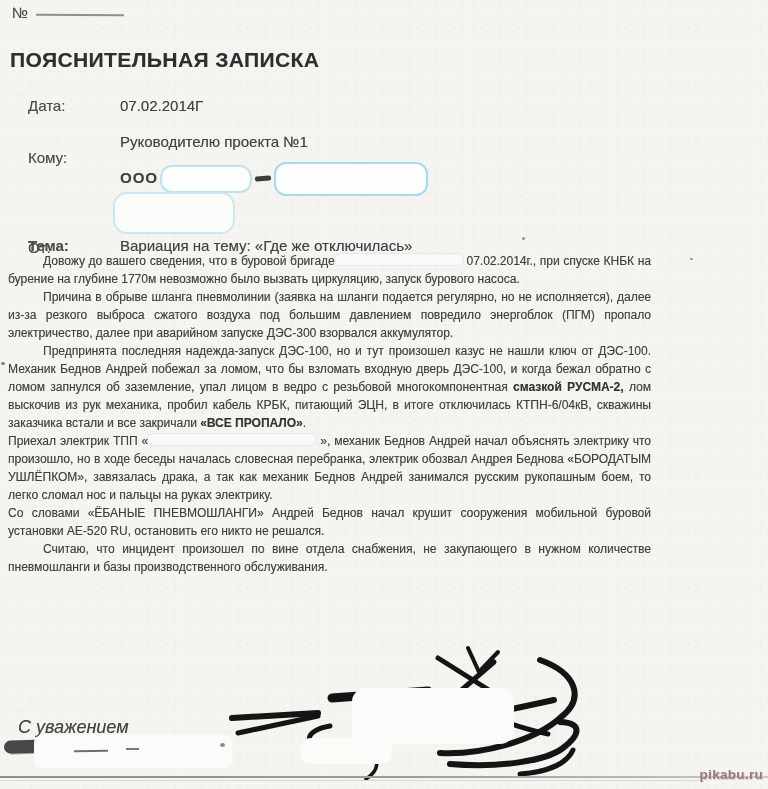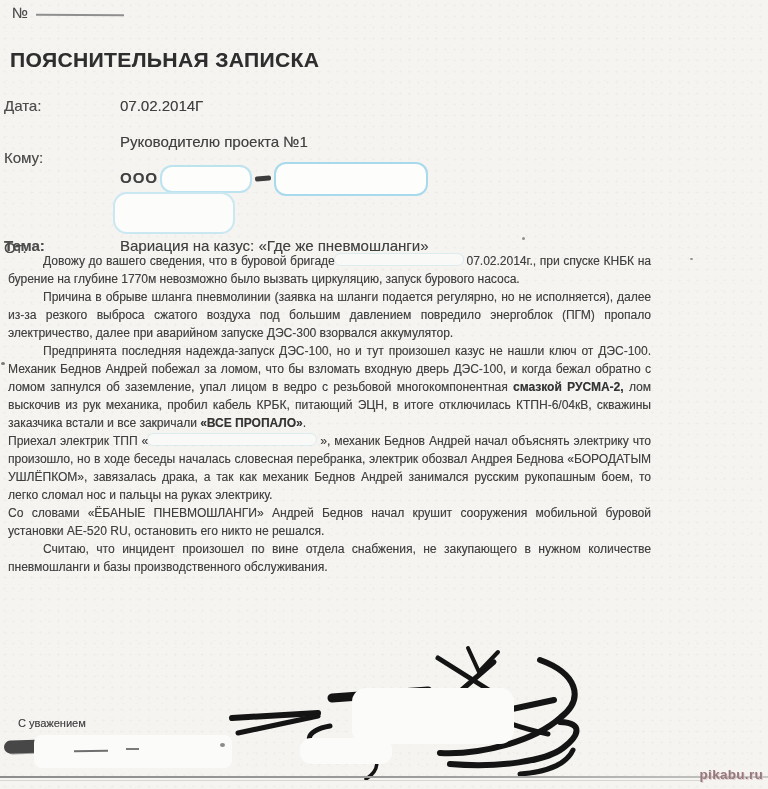--- a/index.html
+++ b/index.html
@@ -16,37 +16,37 @@
     font-family:"Liberation Sans","DejaVu Sans",sans-serif;
     color:#3f3f3f;
   }
   .scan-text{ text-shadow:0.3px 0.3px 0.5px rgba(80,80,80,0.45); }
 
   .doc-number{position:absolute;left:12px;top:4px;font-size:15px;color:#4c4c4c;}
   .num-underline{display:inline-block;width:88px;border-bottom:2px solid #8f8f8f;margin-left:8px;transform:translateY(-2px) rotate(0.4deg);}
 
   .doc-title{position:absolute;left:10px;top:48px;margin:0;font-size:21px;font-weight:bold;letter-spacing:0.4px;color:#2e2e2e;}
 
-  .meta-label{position:absolute;left:4px;font-size:15px;color:#4c4c4c;text-align:center;}
+  .meta-label{position:absolute;left:28px;font-size:15px;color:#4c4c4c;text-align:center;}
   .meta-value{position:absolute;left:120px;font-size:15px;color:#404040;}
 
   .redact-blob{display:inline-block;background:#fdfdfc;border:2px solid rgba(110,195,225,0.45);border-radius:12px;vertical-align:middle;}
   .blob-abs{position:absolute;background:#fcfcfb;border:2px solid rgba(110,195,225,0.35);border-radius:14px;}
   .ooo-mark{display:inline-block;width:16px;height:5px;background:#3c3c3c;border-radius:2px;margin:0 3px 2px 3px;transform:rotate(-4deg);vertical-align:middle;}
 
   .doc-body{position:absolute;left:8px;top:252px;width:643px;}
   .doc-body p{
     margin:0;font-size:12px;line-height:18px;color:#404040;
     text-align:justify;
   }
   .doc-body p.indent{text-indent:35px;}
   .doc-body .b{font-weight:bold;color:#333;}
   .redaction-gap{display:inline-block;height:11px;background:#f9f9f7;border-radius:6px;box-shadow:0 0 0 1px rgba(150,210,230,0.25);}
 
-  .closing{position:absolute;left:18px;top:717px;font-size:11px;color:#424242;}
+  .closing{position:absolute;left:18px;top:717px;font-size:18px;color:#424242;font-style:italic;}
 
   .sig-svg{position:absolute;left:0;top:642px;}
 
   .stamp-smudge{position:absolute;left:4px;top:740px;width:46px;height:13px;background:#474747;border-radius:8px;transform:rotate(-2deg);box-shadow:2px 1px 0 rgba(70,70,70,0.5);}
   .stamp-whiteout{position:absolute;left:34px;top:735px;width:198px;height:33px;background:#fbfbf9;border-radius:8px;}
   .stamp-dash1{position:absolute;left:40px;top:15px;width:34px;height:0;border-top:2px solid #6f6f6f;transform:rotate(-1deg);}
   .stamp-dash2{position:absolute;left:92px;top:13px;width:13px;height:0;border-top:2px solid #7a7a7a;}
   .stamp-dot{position:absolute;left:186px;top:8px;width:5px;height:4px;background:#8a8a8a;border-radius:50%;}
 
   .bottom-line{position:absolute;left:0;top:776px;width:768px;height:2px;background:linear-gradient(to right,#8d8d8d 0%,#9d9d9d 55%,#c7c7c5 100%);}
@@ -73,21 +73,21 @@
   <span class="meta-label" style="top:149px;">Кому:</span>
   <span class="meta-value" style="top:133px;">Руководителю проекта №1</span>
   <div class="meta-value" style="top:162px;">
     <span style="font-weight:bold;letter-spacing:1px;">ООО</span><span class="redact-blob" style="width:88px;height:24px;margin-left:2px;"></span><span class="ooo-mark"></span><span class="redact-blob" style="width:150px;height:30px;border-color:rgba(110,195,225,0.6);"></span>
   </div>
 
   <span class="meta-label" style="top:203px;margin-top:36px;">От:</span>
   <span class="blob-abs" style="left:113px;top:192px;width:118px;height:38px;"></span>
 
   <span class="meta-label" style="top:237px;font-weight:bold;">Тема:</span>
-  <span class="meta-value" style="top:237px;">Вариация на казус: «Где же пневмошланги»</span>
+  <span class="meta-value" style="top:237px;">Вариация на тему: «Где же отключилась»</span>
 
   <div class="doc-body">
       <p class="indent"><span>Довожу до вашего сведения, что в буровой бригаде</span><span class="redaction-gap" style="width: 128px;"></span> <span>07.02.2014г., при спуске КНБК на бурение на глубине 1770м невозможно было вызвать циркуляцию, запуск бурового насоса.</span></p>
       <p class="indent"><span>Причина в обрыве шланга пневмолинии (заявка на шланги подается регулярно, но не исполняется), далее из-за резкого выброса сжатого воздуха под большим давлением повредило энергоблок (ПГМ) пропало электричество, далее при аварийном запуске ДЭС-300 взорвался аккумулятор.</span></p>
       <p class="indent"><span>Предпринята последняя надежда-запуск ДЭС-100, но и тут произошел казус не нашли ключ от ДЭС-100. Механик Беднов Андрей побежал за ломом, что бы взломать входную дверь ДЭС-100, и когда бежал обратно с ломом запнулся об заземление, упал лицом в ведро с резьбовой многокомпонентная </span><span class="b">смазкой РУСМА-2,</span><span> лом выскочив из рук механика, пробил кабель КРБК, питающий ЭЦН, в итоге отключилась КТПН-6/04кВ, скважины заказчика встали и все закричали </span><span class="b">«ВСЕ ПРОПАЛО»</span><span>.</span></p>
       <p><span>Приехал электрик ТПП «</span><span class="redaction-gap" style="width: 168px;"></span> <span>», механик Беднов Андрей начал объяснять электрику что произошло, но в ходе беседы началась словесная перебранка, электрик обозвал Андрея Беднова «БОРОДАТЫМ УШЛЁПКОМ», завязалась драка, а так как механик Беднов Андрей занимался русским рукопашным боем, то легко сломал нос и пальцы на руках электрику.</span></p>
       <p><span>Со словами «ЁБАНЫЕ ПНЕВМОШЛАНГИ» Андрей Беднов начал крушит сооружения мобильной буровой установки АЕ-520 RU, остановить его никто не решался.</span></p>
       <p class="indent"><span>Считаю, что инцидент произошел по вине отдела снабжения, не закупающего в нужном количестве пневмошланги и базы производственного обслуживания.</span></p>
     </div>
 

